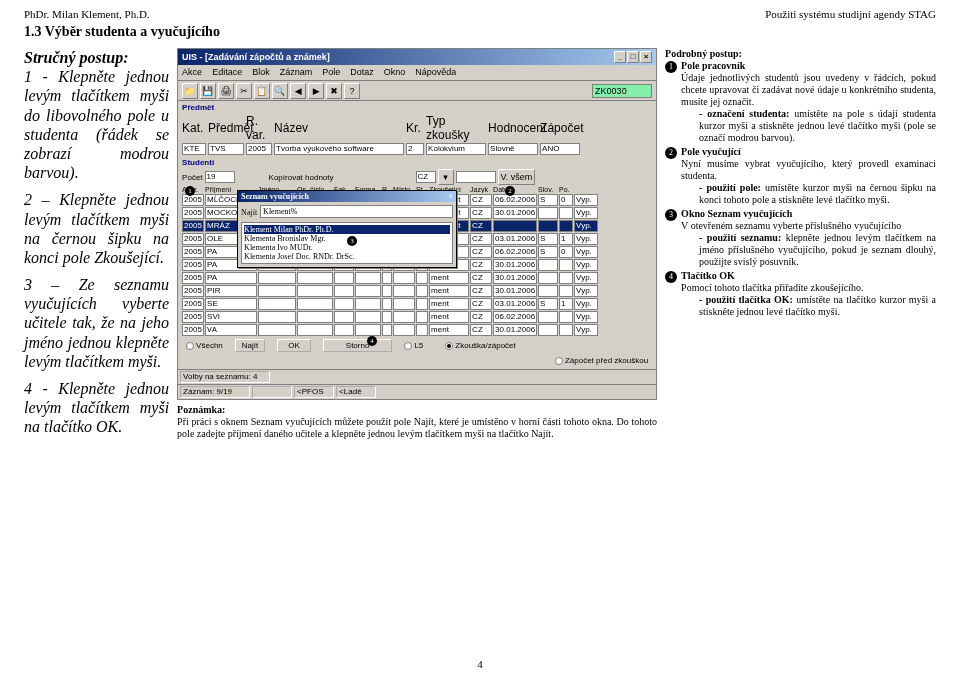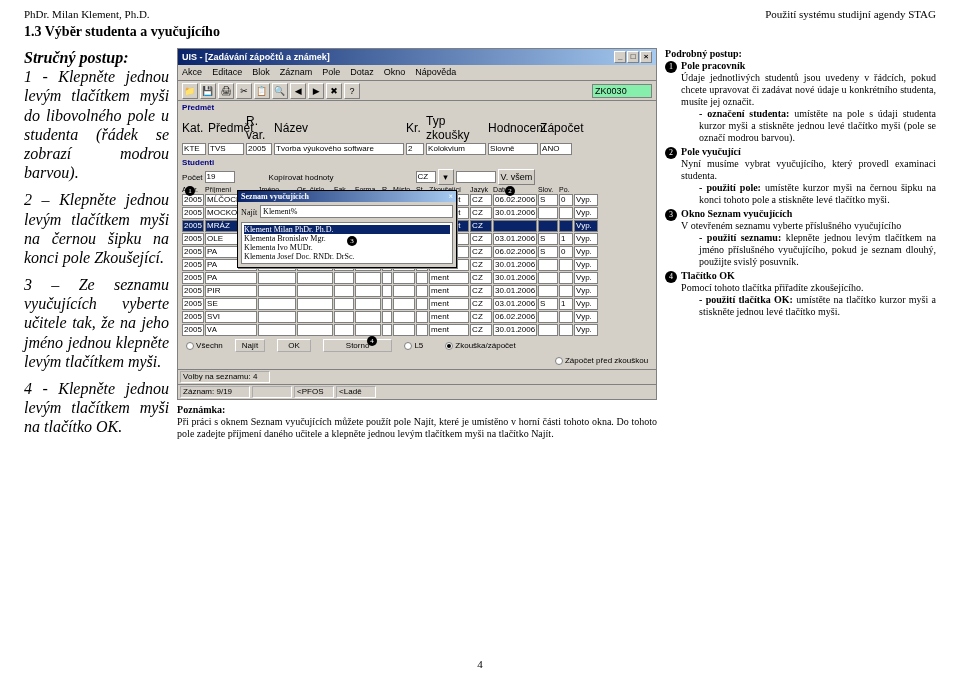--- a/index.html
+++ b/index.html
@@ -133,21 +133,21 @@
             <span class="hdr" style="width:40px">Zápočet</span>
           </div>
           <div class="form-row">
             <span class="cell" style="width:24px">KTE</span>
             <span class="cell" style="width:36px">TVS</span>
             <span class="cell" style="width:26px">2005</span>
             <span class="cell" style="width:130px">Tvorba výukového software</span>
             <span class="cell" style="width:18px">2</span>
             <span class="cell" style="width:60px">Kolokvium</span>
             <span class="cell" style="width:50px">Slovně</span>
-            <span class="cell" style="width:32px">ANO</span>
+            <span class="cell" style="width:40px">ANO</span>
           </div>
           <span class="studenti-label">Studenti</span>
           <div class="form-row">
             <span>Počet</span>
             <span class="cell" style="width:30px">19</span>
             <span style="margin-left:32px">Kopírovat hodnoty</span>
             <span class="cell" style="width:20px;margin-left:80px">CZ</span>
             <span class="tb-btn">▾</span>
             <span class="cell" style="width:40px"></span>
             <span class="tb-btn" style="width:auto;padding:0 2px">V. všem</span>

